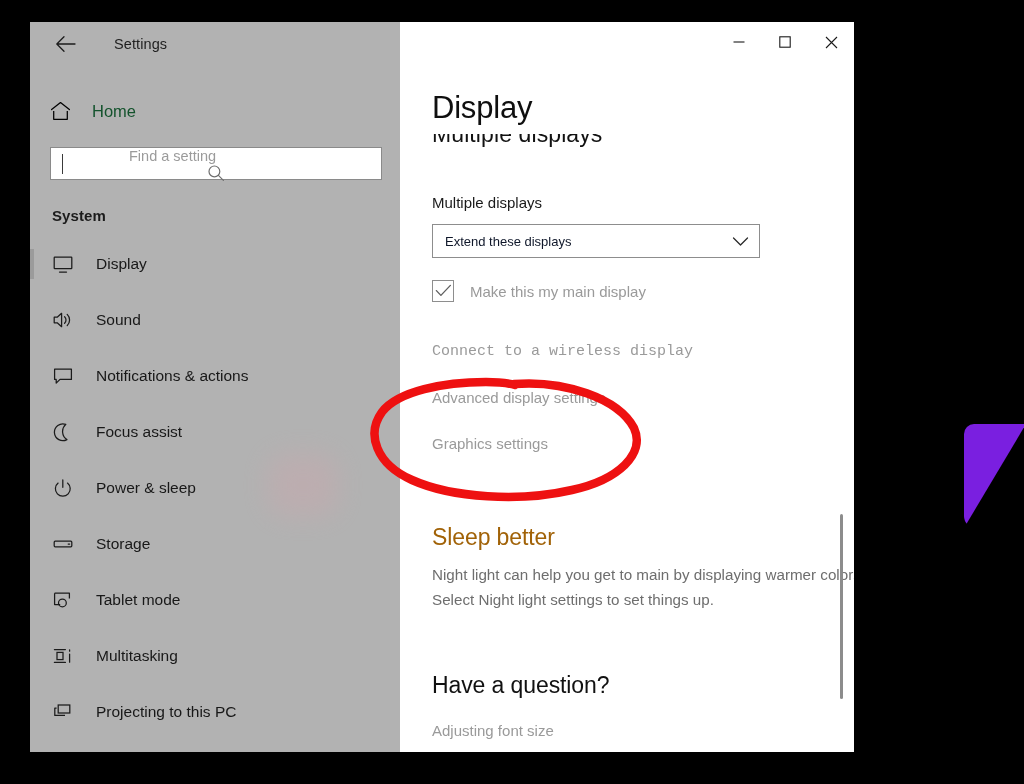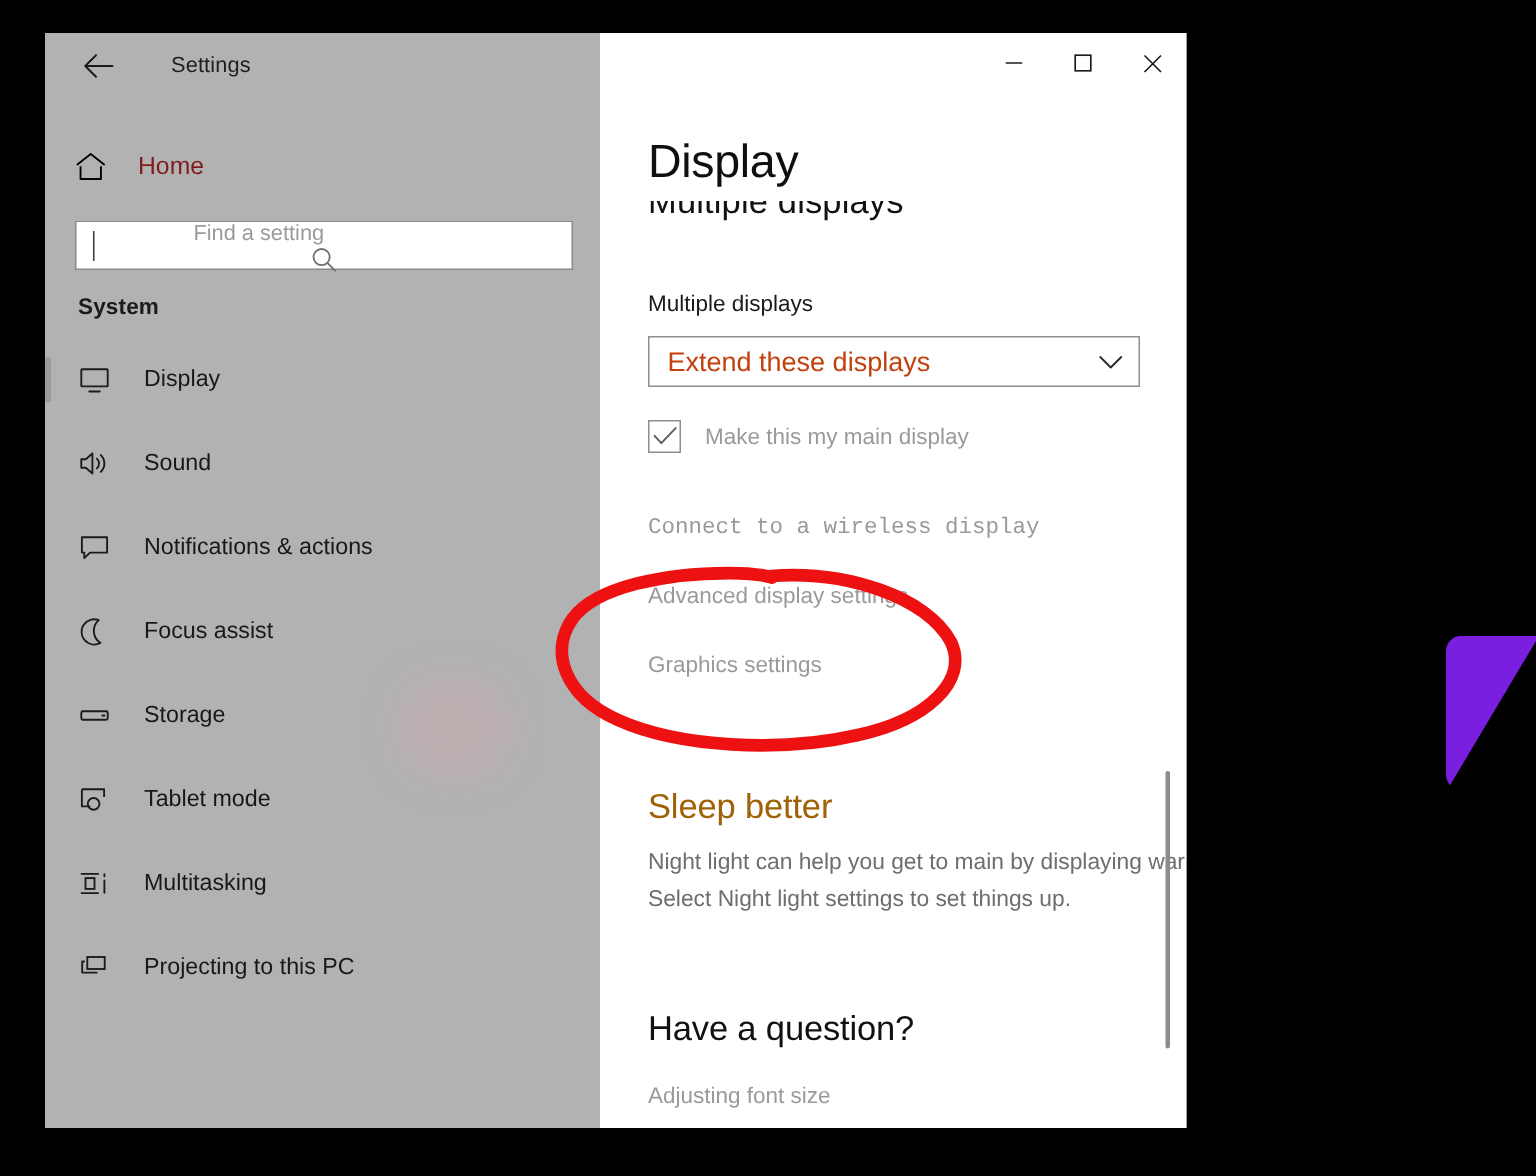--- a/index.html
+++ b/index.html
@@ -32,21 +32,21 @@
     border-top-left-radius: 10px;
     border-bottom-left-radius: 12px;
     clip-path: polygon(0 0, 100% 0, 0 100%);
   }
 
   
   #settings-window {
     position: absolute;
     left: 30px;
     top: 22px;
-    width: 761px;
+    width: 824px;
     height: 730px;
     background: #ffffff;
     overflow: hidden;
     display: flex;
     flex-direction: row;
   }
 
   
   #sidebar {
     width: 370px;
@@ -81,21 +81,21 @@
   #home-row {
     display: flex;
     align-items: center;
     height: 42px;
     margin-top: 24px;
     padding-left: 20px;
   }
   #home-row .ico { width: 34px; display:flex; align-items:center; }
   #home-label {
     font-size: 16.5px;
-    color: #7f1d1d;
+    color: #14532d;
     margin-left: 8px;
   }
 
   #search-wrap {
     margin: 15px 18px 0 20px;
     height: 33px;
     background: #ffffff;
     border: 1px solid #8a8a8a;
     display: flex;
     align-items: center;
@@ -126,21 +126,21 @@
     display: flex;
     align-items: center;
     justify-content: center;
     color: #6f6f6f;
   }
 
   #section-title {
     font-size: 15px;
     font-weight: bold;
     color: #1b1b1b;
-    padding: 16px 0 0 22px;
+    padding: 27px 0 0 22px;
     letter-spacing: .1px;
   }
 
   #nav-list { margin-top: 12px; }
   .nav-item {
     position: relative;
     display: flex;
     align-items: center;
     height: 56px;
     padding-left: 22px;
@@ -252,22 +252,22 @@
     width: 328px;
     height: 34px;
     border: 1px solid #8d8d8d;
     background: #ffffff;
     display: flex;
     align-items: center;
     padding: 0 10px 0 12px;
   }
   #display-mode-value {
     flex: 1;
-    font-size: 18px;
-    color: #c2410c;
+    font-size: 13px;
+    color: #0f172a;
   }
   #select-chevron { color: #2b2b2b; display: flex; align-items: center; }
 
   #main-display-row {
     position: absolute;
     top: 258px;
     left: 32px;
     display: flex;
     align-items: center;
   }
@@ -437,20 +437,30 @@
         <div class="nav-item">
 
           <span class="nav-ico">
             <svg width="22" height="20" viewBox="0 0 22 20" fill="none" stroke="currentColor" stroke-width="1.25">
               <path d="M13.8 2.4 a8.4 8.4 0 1 0 1.1 15.2 A9.6 9.6 0 0 1 13.8 2.4 Z" stroke-linejoin="round"></path>
             </svg>
           </span>
           <span class="nav-label">Focus assist</span>
         </div>
 
+        <div class="nav-item">
+
+          <span class="nav-ico">
+            <svg width="22" height="20" viewBox="0 0 22 20" fill="none" stroke="currentColor" stroke-width="1.25">
+              <path d="M6.1 5.1 a7.4 7.4 0 1 0 9.4 0" stroke-linecap="round"></path>
+              <path d="M10.8 1.9 V9.3" stroke-linecap="round"></path>
+            </svg>
+          </span>
+          <span class="nav-label">Power &amp; sleep</span>
+        </div>
 
         <div class="nav-item">
 
           <span class="nav-ico">
             <svg width="22" height="20" viewBox="0 0 22 20" fill="none" stroke="currentColor" stroke-width="1.25">
               <rect x="2.2" y="7.2" width="17.6" height="5.6" rx="1"></rect>
               <path d="M16.2 10 H17.6" stroke-linecap="round"></path>
             </svg>
           </span>
           <span class="nav-label">Storage</span>

